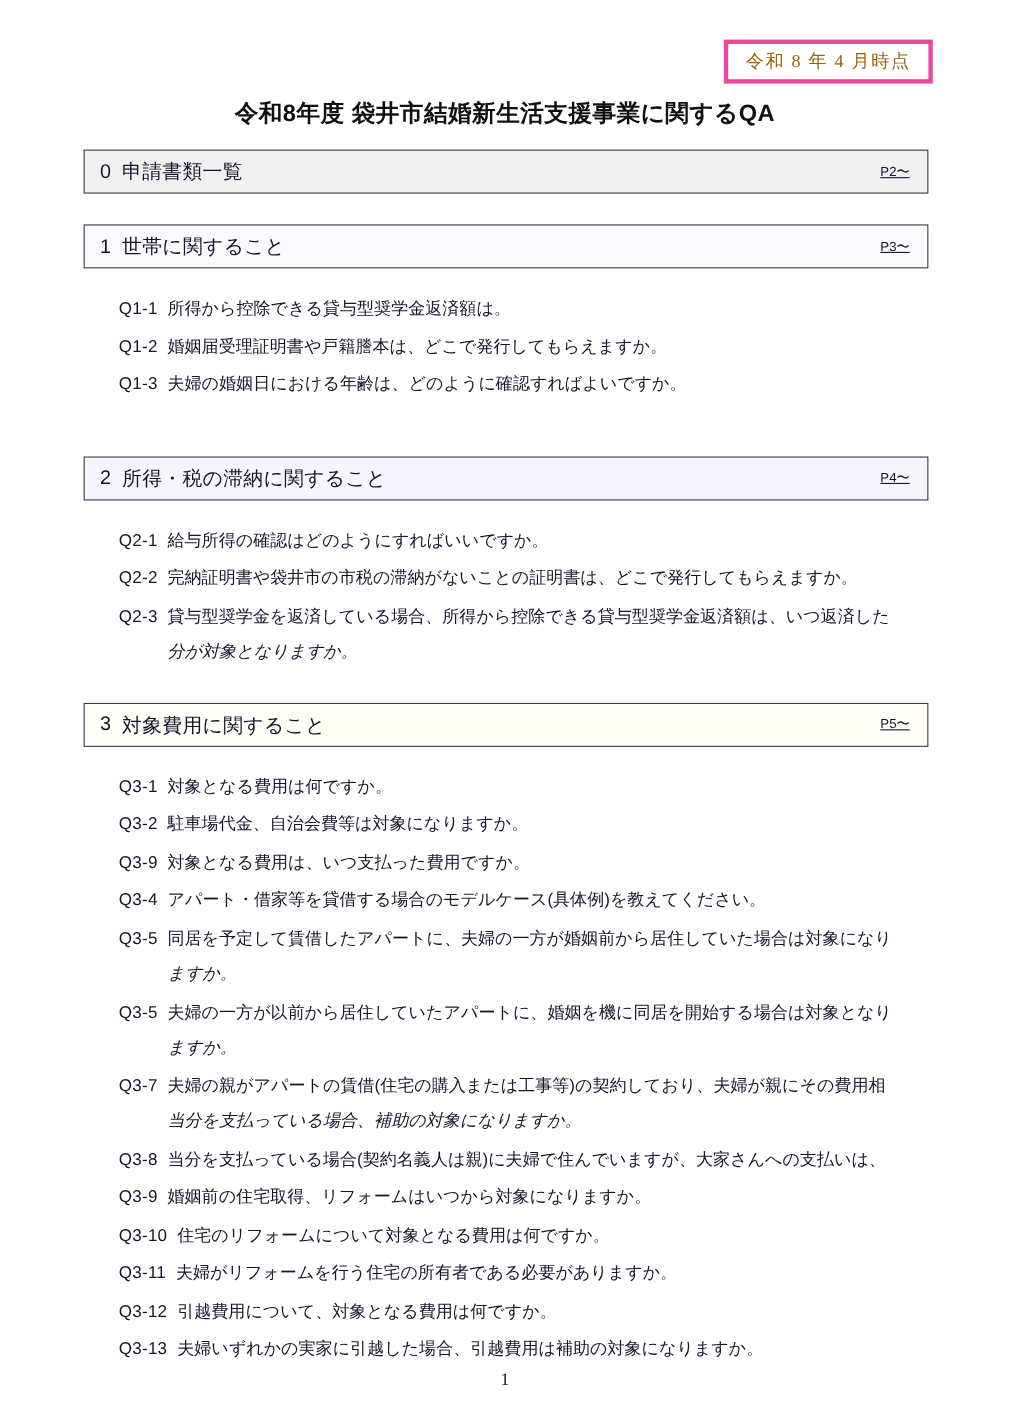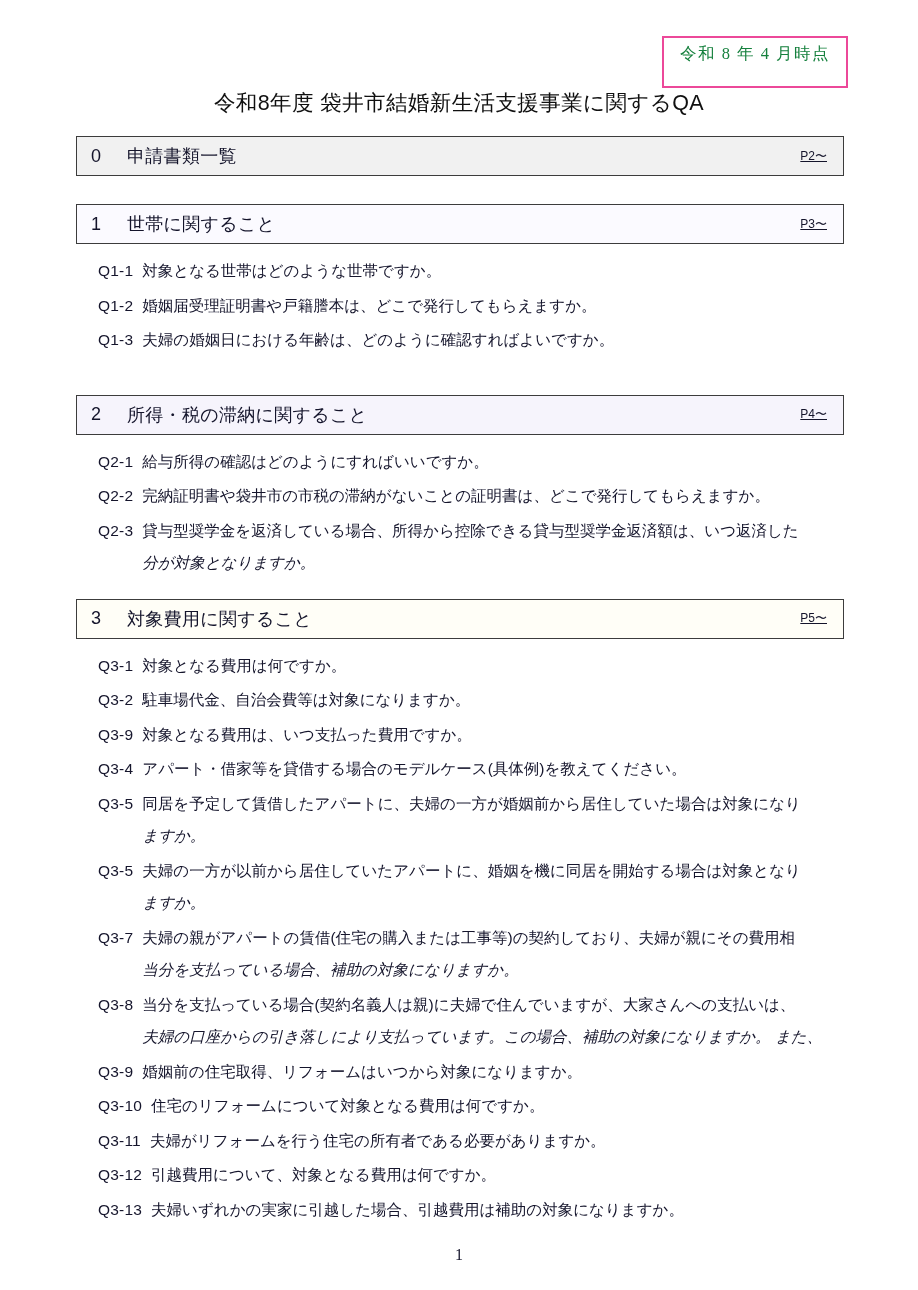--- a/index.html
+++ b/index.html
@@ -23,39 +23,39 @@
     padding: 0;
   }
 
   
   .datestamp-wrap {
     position: absolute;
     top: 36px;
     right: 70px;
   }
   .datestamp {
-    border: 2px solid #ec4899;
-    padding: 6px 16px 22px 16px;
+    border: 4px solid #ec4899;
+    padding: 6px 16px 6px 16px;
     font-family: "Liberation Serif", "DejaVu Serif", serif;
     font-size: 16.5px;
     letter-spacing: 1.5px;
-    color: #15803d;
+    color: #a16207;
     line-height: 1.2;
     white-space: nowrap;
   }
 
   
   .doc-title {
     position: absolute;
     top: 88px;
     left: 0;
     width: 918px;
     text-align: center;
     font-size: 21.5px;
-    font-weight: normal;
+    font-weight: bold;
     letter-spacing: 0.4px;
     color: #101010;
     white-space: nowrap;
   }
 
   
   .content {
     position: absolute;
     top: 136px;
     left: 76px;
@@ -74,40 +74,40 @@
     font-size: 18px;
     color: #14142b;
     letter-spacing: 0.3px;
   }
   .section-head .sh-num {
     display: inline-block;
     min-width: 20px;
   }
   .section-head .sh-title {
     flex: 1 1 auto;
-    margin-left: 16px;
+    margin-left: 0;
     white-space: nowrap;
   }
   .section-head .sh-page {
     flex: 0 0 auto;
     font-size: 12px;
     letter-spacing: 0px;
     white-space: nowrap;
     text-decoration: underline;
   }
 
   
   .tint-gray     { background: #f1f1f1; }
   .tint-lav-pale { background: #fbfaff; }
   .tint-lav      { background: #f6f4fc; }
   .tint-ivory    { background: #fffef7; }
 
   
   .qlist {
-    margin: 0;
+    margin: 10px;
     padding: 0;
     list-style: none;
   }
   .qitem {
     display: flex;
     align-items: flex-start;
     padding-left: 22px;
     font-size: 15.5px;
     line-height: 1.0;
     color: #15152c;
@@ -169,21 +169,21 @@
         <div class="section-head tint-lav-pale" style="background: rgb(251, 250, 255);">
           <span class="sh-num">1</span>
           <span class="sh-title">世帯に関すること</span>
           <span class="sh-page">P3〜</span>
         </div>
         <div class="gap-after-head"></div>
         <ul class="qlist">
           <li class="qitem">
             <span class="q-id">Q1-1</span>
             <span class="q-text">
-              <span class="ln">対象となる世帯はどのような世帯ですか。</span>
+              <span class="ln">所得から控除できる貸与型奨学金返済額は。</span>
             </span>
           </li>
           <div class="gap-between-q"></div>
           <li class="qitem">
             <span class="q-id">Q1-2</span>
             <span class="q-text">
               <span class="ln">婚姻届受理証明書や戸籍謄本は、どこで発行してもらえますか。</span>
             </span>
           </li>
           <div class="gap-between-q"></div>
@@ -282,21 +282,20 @@
             <span class="q-text">
               <span class="ln">夫婦の親がアパートの賃借(住宅の購入または工事等)の契約しており、夫婦が親にその費用相</span>
               <span class="ln">当分を支払っている場合、補助の対象になりますか。</span>
             </span>
           </li>
           <div class="gap-between-q"></div>
           <li class="qitem">
             <span class="q-id">Q3-8</span>
             <span class="q-text">
               <span class="ln">当分を支払っている場合(契約名義人は親)に夫婦で住んでいますが、大家さんへの支払いは、</span>
-              <span class="ln">夫婦の口座からの引き落しにより支払っています。この場合、補助の対象になりますか。 また、</span>
             </span>
           </li>
           <div class="gap-between-q"></div>
           <li class="qitem">
             <span class="q-id">Q3-9</span>
             <span class="q-text">
               <span class="ln">婚姻前の住宅取得、リフォームはいつから対象になりますか。</span>
             </span>
           </li>
           <div class="gap-between-q"></div>

